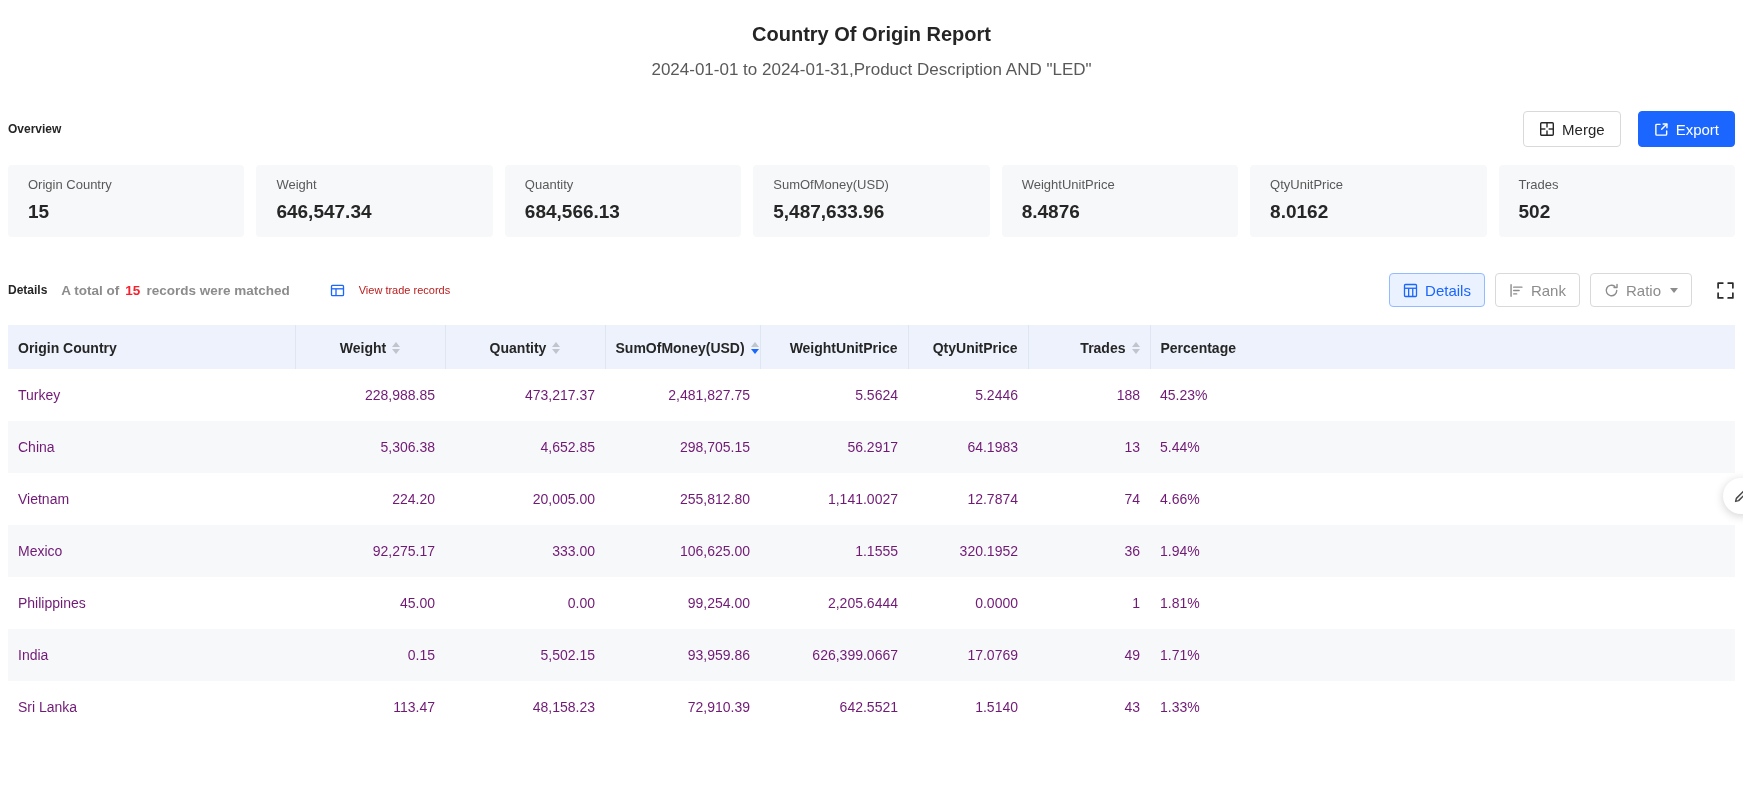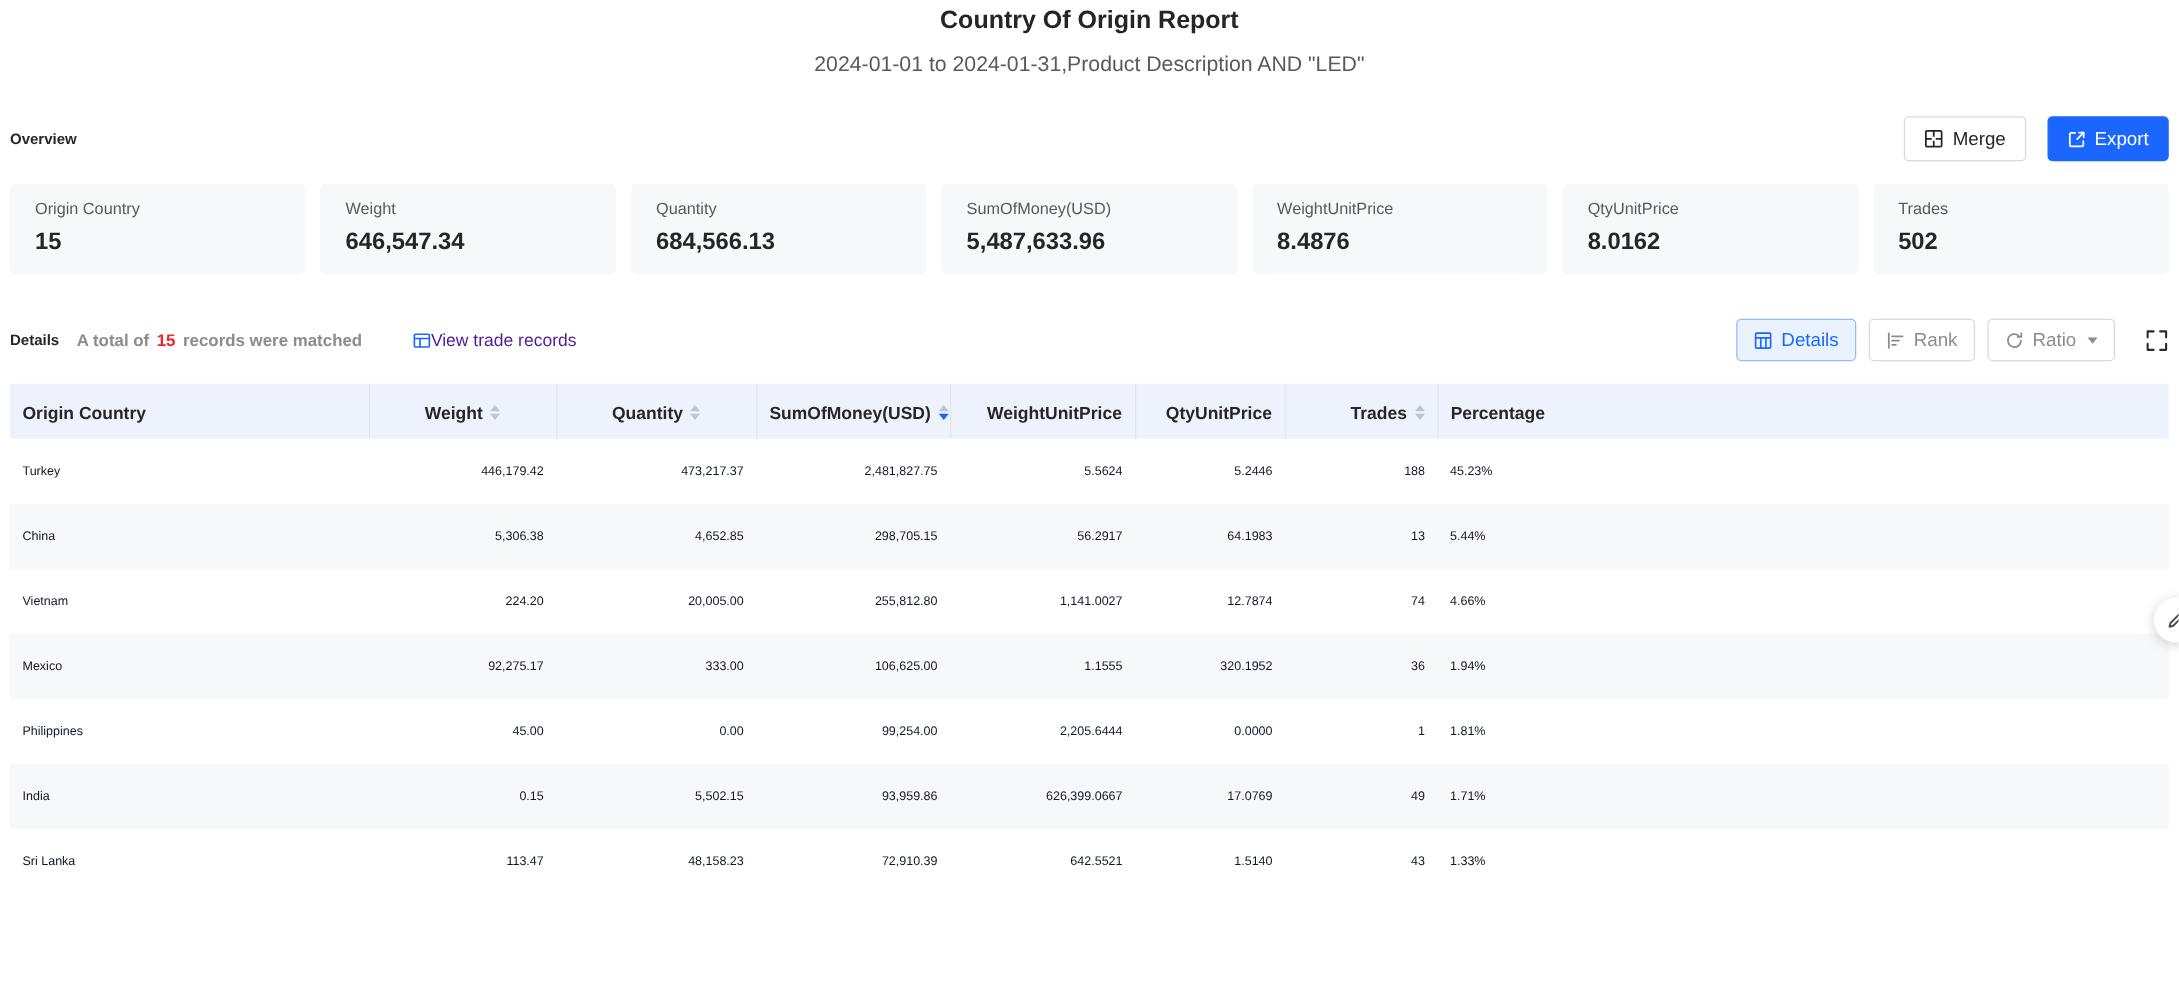--- a/index.html
+++ b/index.html
@@ -5,21 +5,21 @@
   * { box-sizing: border-box; margin: 0; padding: 0; }
   html, body { background: #fff; }
   body {
     font-family: "Liberation Sans", "DejaVu Sans", sans-serif;
     color: #262626;
     -webkit-font-smoothing: antialiased;
   }
   .page { position: relative; width: 1743px; height: 785px; overflow: hidden; background: #fff; }
 
   
-  .report-header { padding-top: 4px; text-align: center; }
+  .report-header { padding-top: 22px; text-align: center; }
   .page-title { font-size: 20px; font-weight: 600; color: #252525; line-height: 24px; }
   .report-subtitle { margin-top: 13px; font-size: 17px; color: #595959; line-height: 22px; }
 
   
   .overview-bar { margin: 30px 8px 0; height: 36px; display: flex; align-items: center; justify-content: space-between; }
   .section-heading { font-size: 12px; font-weight: 700; color: #262626; }
   .overview-actions { display: flex; gap: 17px; }
   .btn { display: inline-flex; align-items: center; gap: 7px; height: 35px; padding: 17px 15px;
          border-radius: 4px; font-size: 15px; font-family: Liberation Sans, sans-serif; cursor: pointer; }
   .btn-default { background: #fff; border: 1px solid #D9D9D9; color: #262626; }
@@ -28,38 +28,38 @@
   
   .cards { margin: 18px 8px 0; display: flex; gap: 12px; }
   .card { flex: 1 1 0; height: 72px; background: #F7F8FA; border-radius: 4px; padding: 11px 20px; }
   .card-label { font-size: 13px; color: #595959; line-height: 18px; white-space: nowrap; }
   .card-value { margin-top: 5px; font-size: 19px; font-weight: 700; color: #262626; line-height: 25px; }
 
   
   .details-bar { margin: 35px 8px 0; height: 36px; display: flex; align-items: center; }
   .matched { margin-left: 14px; font-size: 13.5px; color: #8C8C8C; display: inline-flex; align-items: center; gap: 4px; font-weight: bold; }
   .matched-count { color: #F5222D; padding: 0 2px; font-size: 13.5px; }
-  .view-link { margin-left: 40px; display: inline-flex; align-items: center; gap: 0;
-               color: #4c1d95; font-size: 14px; text-decoration: none; cursor: pointer; }
+  .view-link { margin-left: 40px; display: inline-flex; align-items: center; gap: 14px;
+               color: #b91c1c; font-size: 11px; text-decoration: none; cursor: pointer; }
   .tab-group { margin-left: auto; display: flex; gap: 10px; }
   .seg { display: inline-flex; align-items: center; gap: 7px; height: 34px; padding: 0 13px;
          border-radius: 4px; border: 1px solid #D9D9D9; background: #fff; color: #8C8C8C;
          font-size: 15px; font-family: inherit; cursor: pointer; }
   .seg.active { background: #EBF2FF; border-color: #94BAFF; color: #1A66FF; }
   .caret-down { width: 0; height: 0; border-left: 4.5px solid transparent; border-right: 4.5px solid transparent;
                 border-top: 5px solid #8C8C8C; margin-left: 2px; }
   .fullscreen-btn { margin-left: 24px; display: inline-flex; cursor: pointer; }
 
   
   .table-wrap { margin: 17px 8px 0; }
   table { width: 100%; border-collapse: collapse; table-layout: fixed; }
   thead th { height: 44px; background: #EDF2FC; font-size: 14px; font-weight: 700; color: #262626;
              padding: 0 10px; white-space: nowrap; }
   thead th:not(:last-child) { border-right: 1px solid #DFE6F1; }
-  tbody td { height: 52px; font-size: 10px; color: #0f172a; padding: 0 10px; white-space: nowrap; }
+  tbody td { height: 52px; font-size: 14px; color: #701a75; padding: 0 10px; white-space: nowrap; }
   tbody tr:nth-child(even) { background: #F7F8FA; }
   .align-left { text-align: left; }
   .align-right { text-align: right; }
   .align-center { text-align: center; }
   .th-inner { display: inline-flex; align-items: center; gap: 6px; vertical-align: middle; }
   .sorter { display: inline-flex; flex-direction: column; gap: 2px; }
   .sort-caret { width: 0; height: 0; border-left: 4px solid transparent; border-right: 4px solid transparent; }
   .sort-caret.up { border-bottom: 5px solid #C0C4CC; }
   .sort-caret.down { border-top: 5px solid #C0C4CC; }
   .sort-caret.down.on { border-top-color: #1A66FF; }
@@ -254,21 +254,21 @@
                 </span>
               </span></th>
             <th class="align-left"><span class="th-inner">
                 <span>Percentage</span>
               </span></th>
           </tr>
       </thead>
       <tbody id="tbody-rows">
           <tr>
             <td class="align-left">Turkey</td>
-            <td class="align-right">446,179.42</td>
+            <td class="align-right">228,988.85</td>
             <td class="align-right">473,217.37</td>
             <td class="align-right">2,481,827.75</td>
             <td class="align-right">5.5624</td>
             <td class="align-right">5.2446</td>
             <td class="align-right">188</td>
             <td class="align-left">45.23%</td>
           </tr>
           <tr>
             <td class="align-left">China</td>
             <td class="align-right">5,306.38</td>

